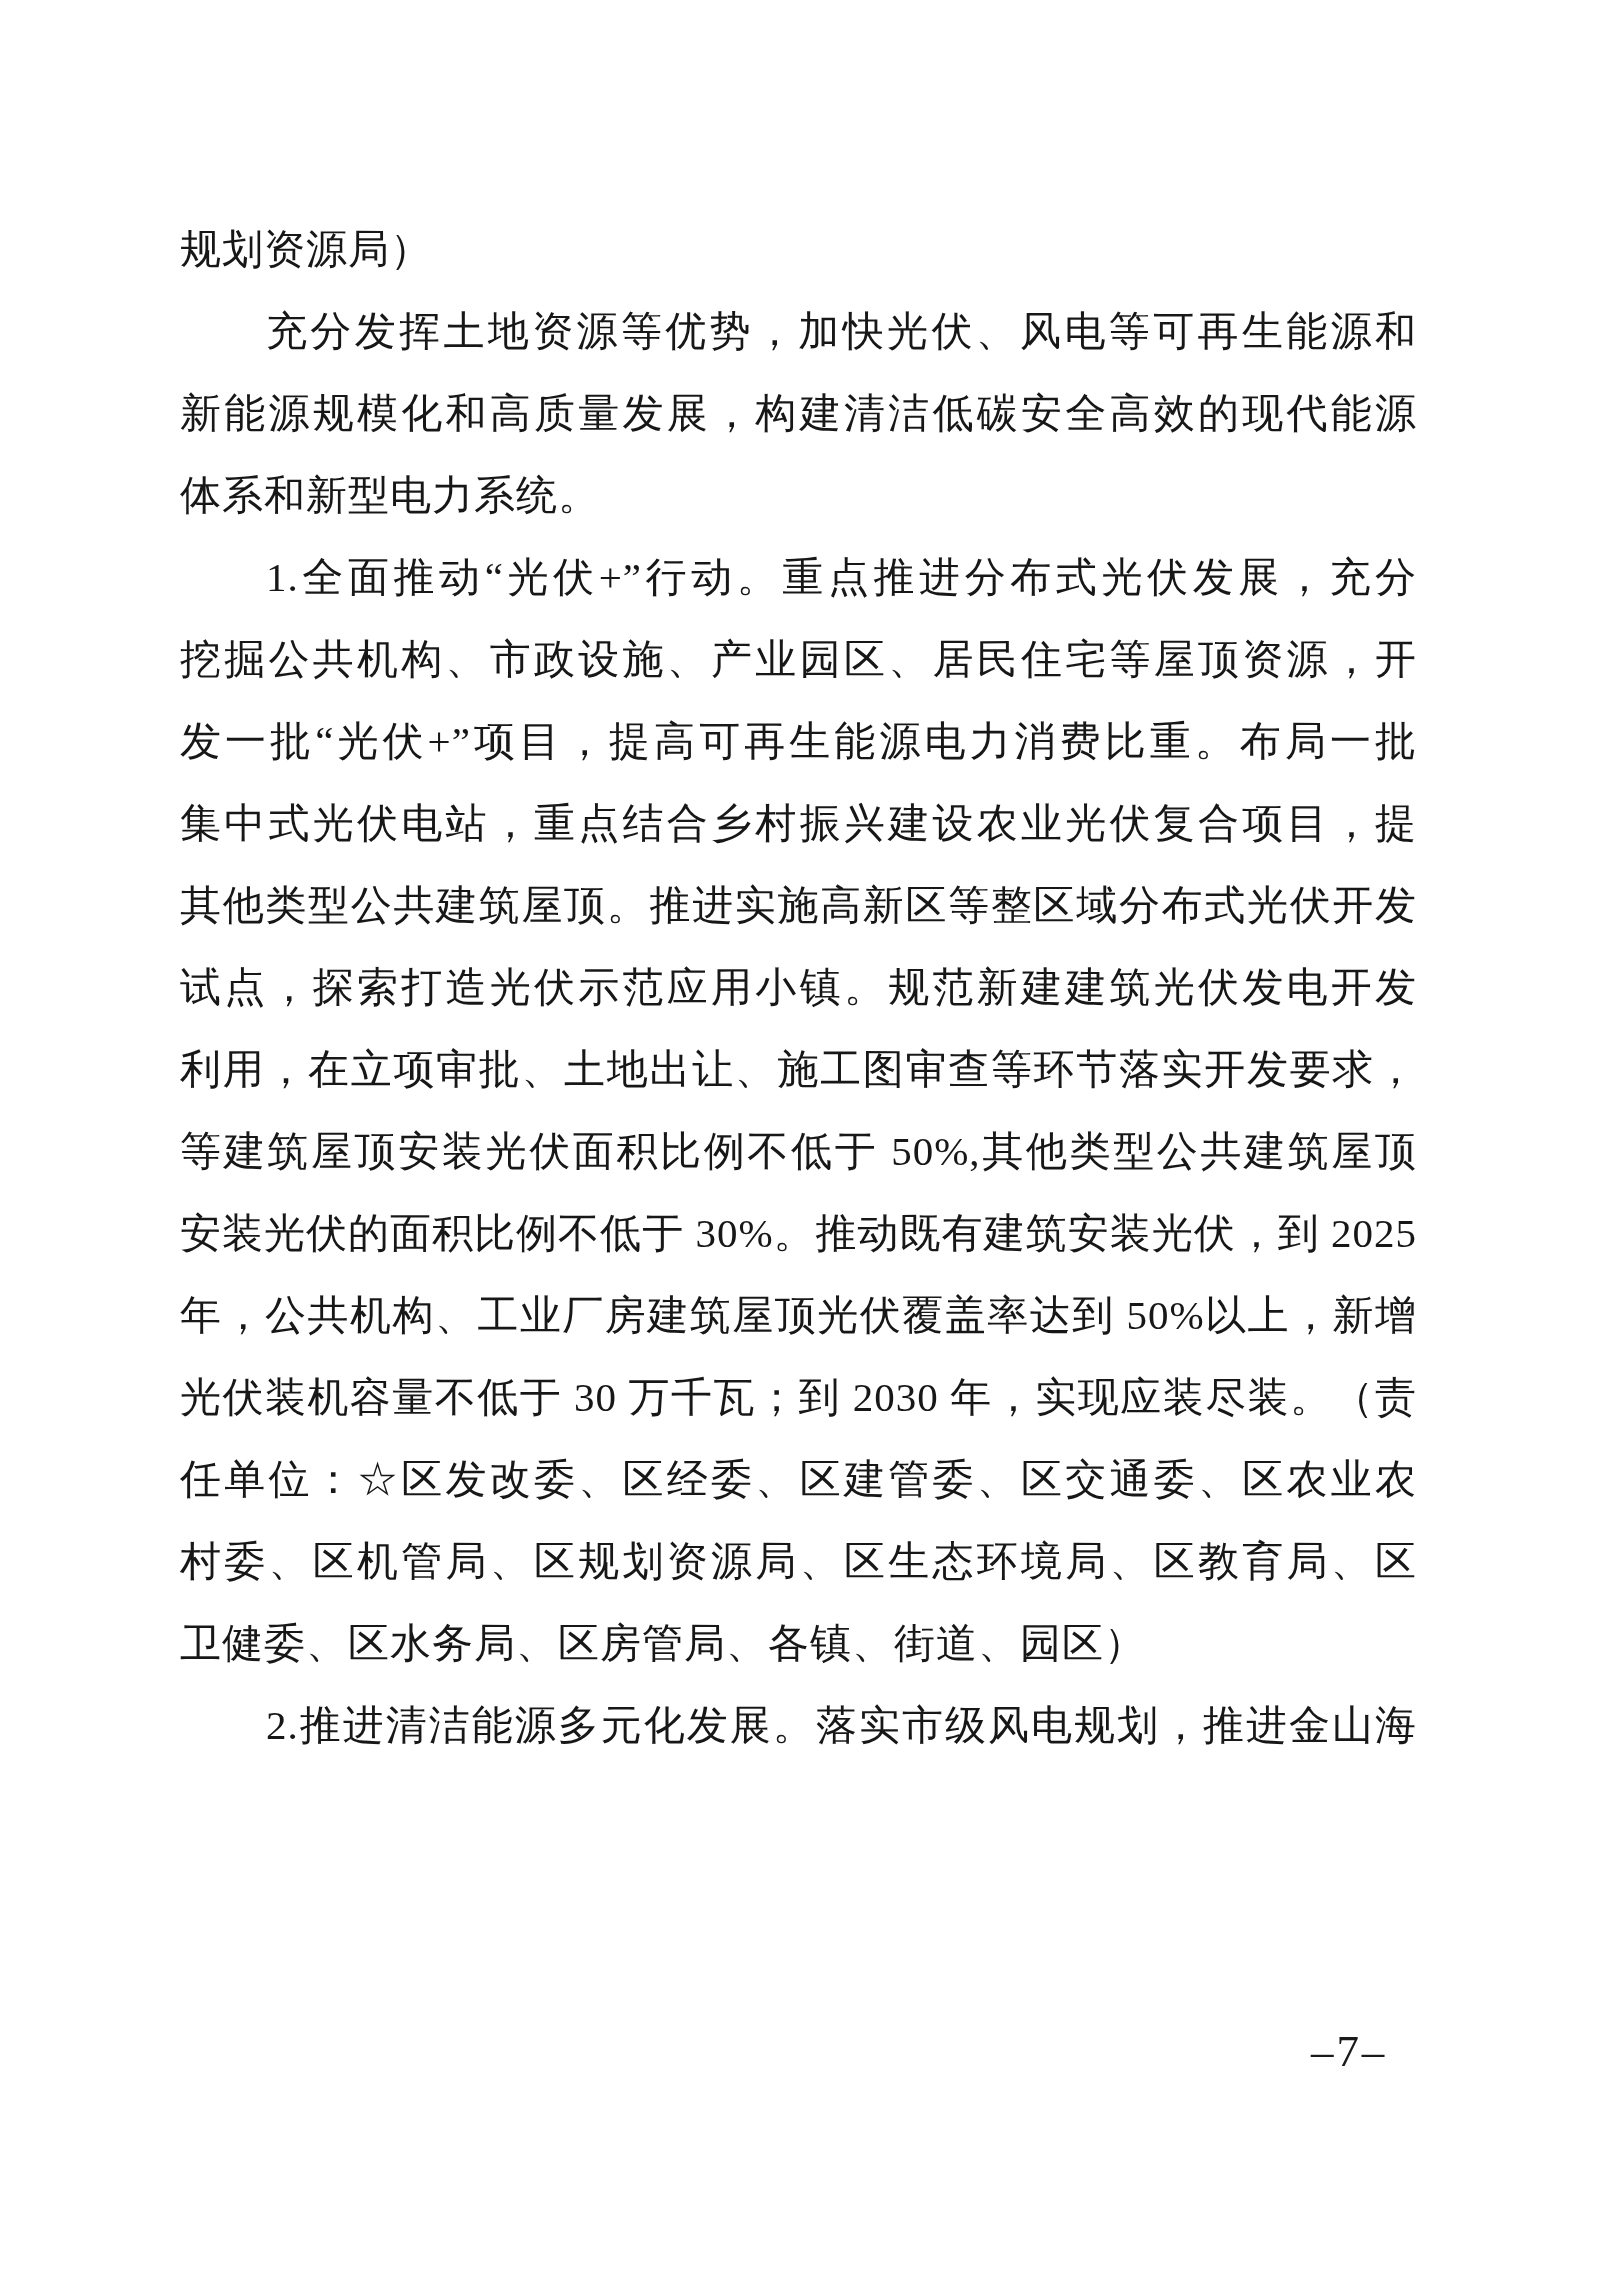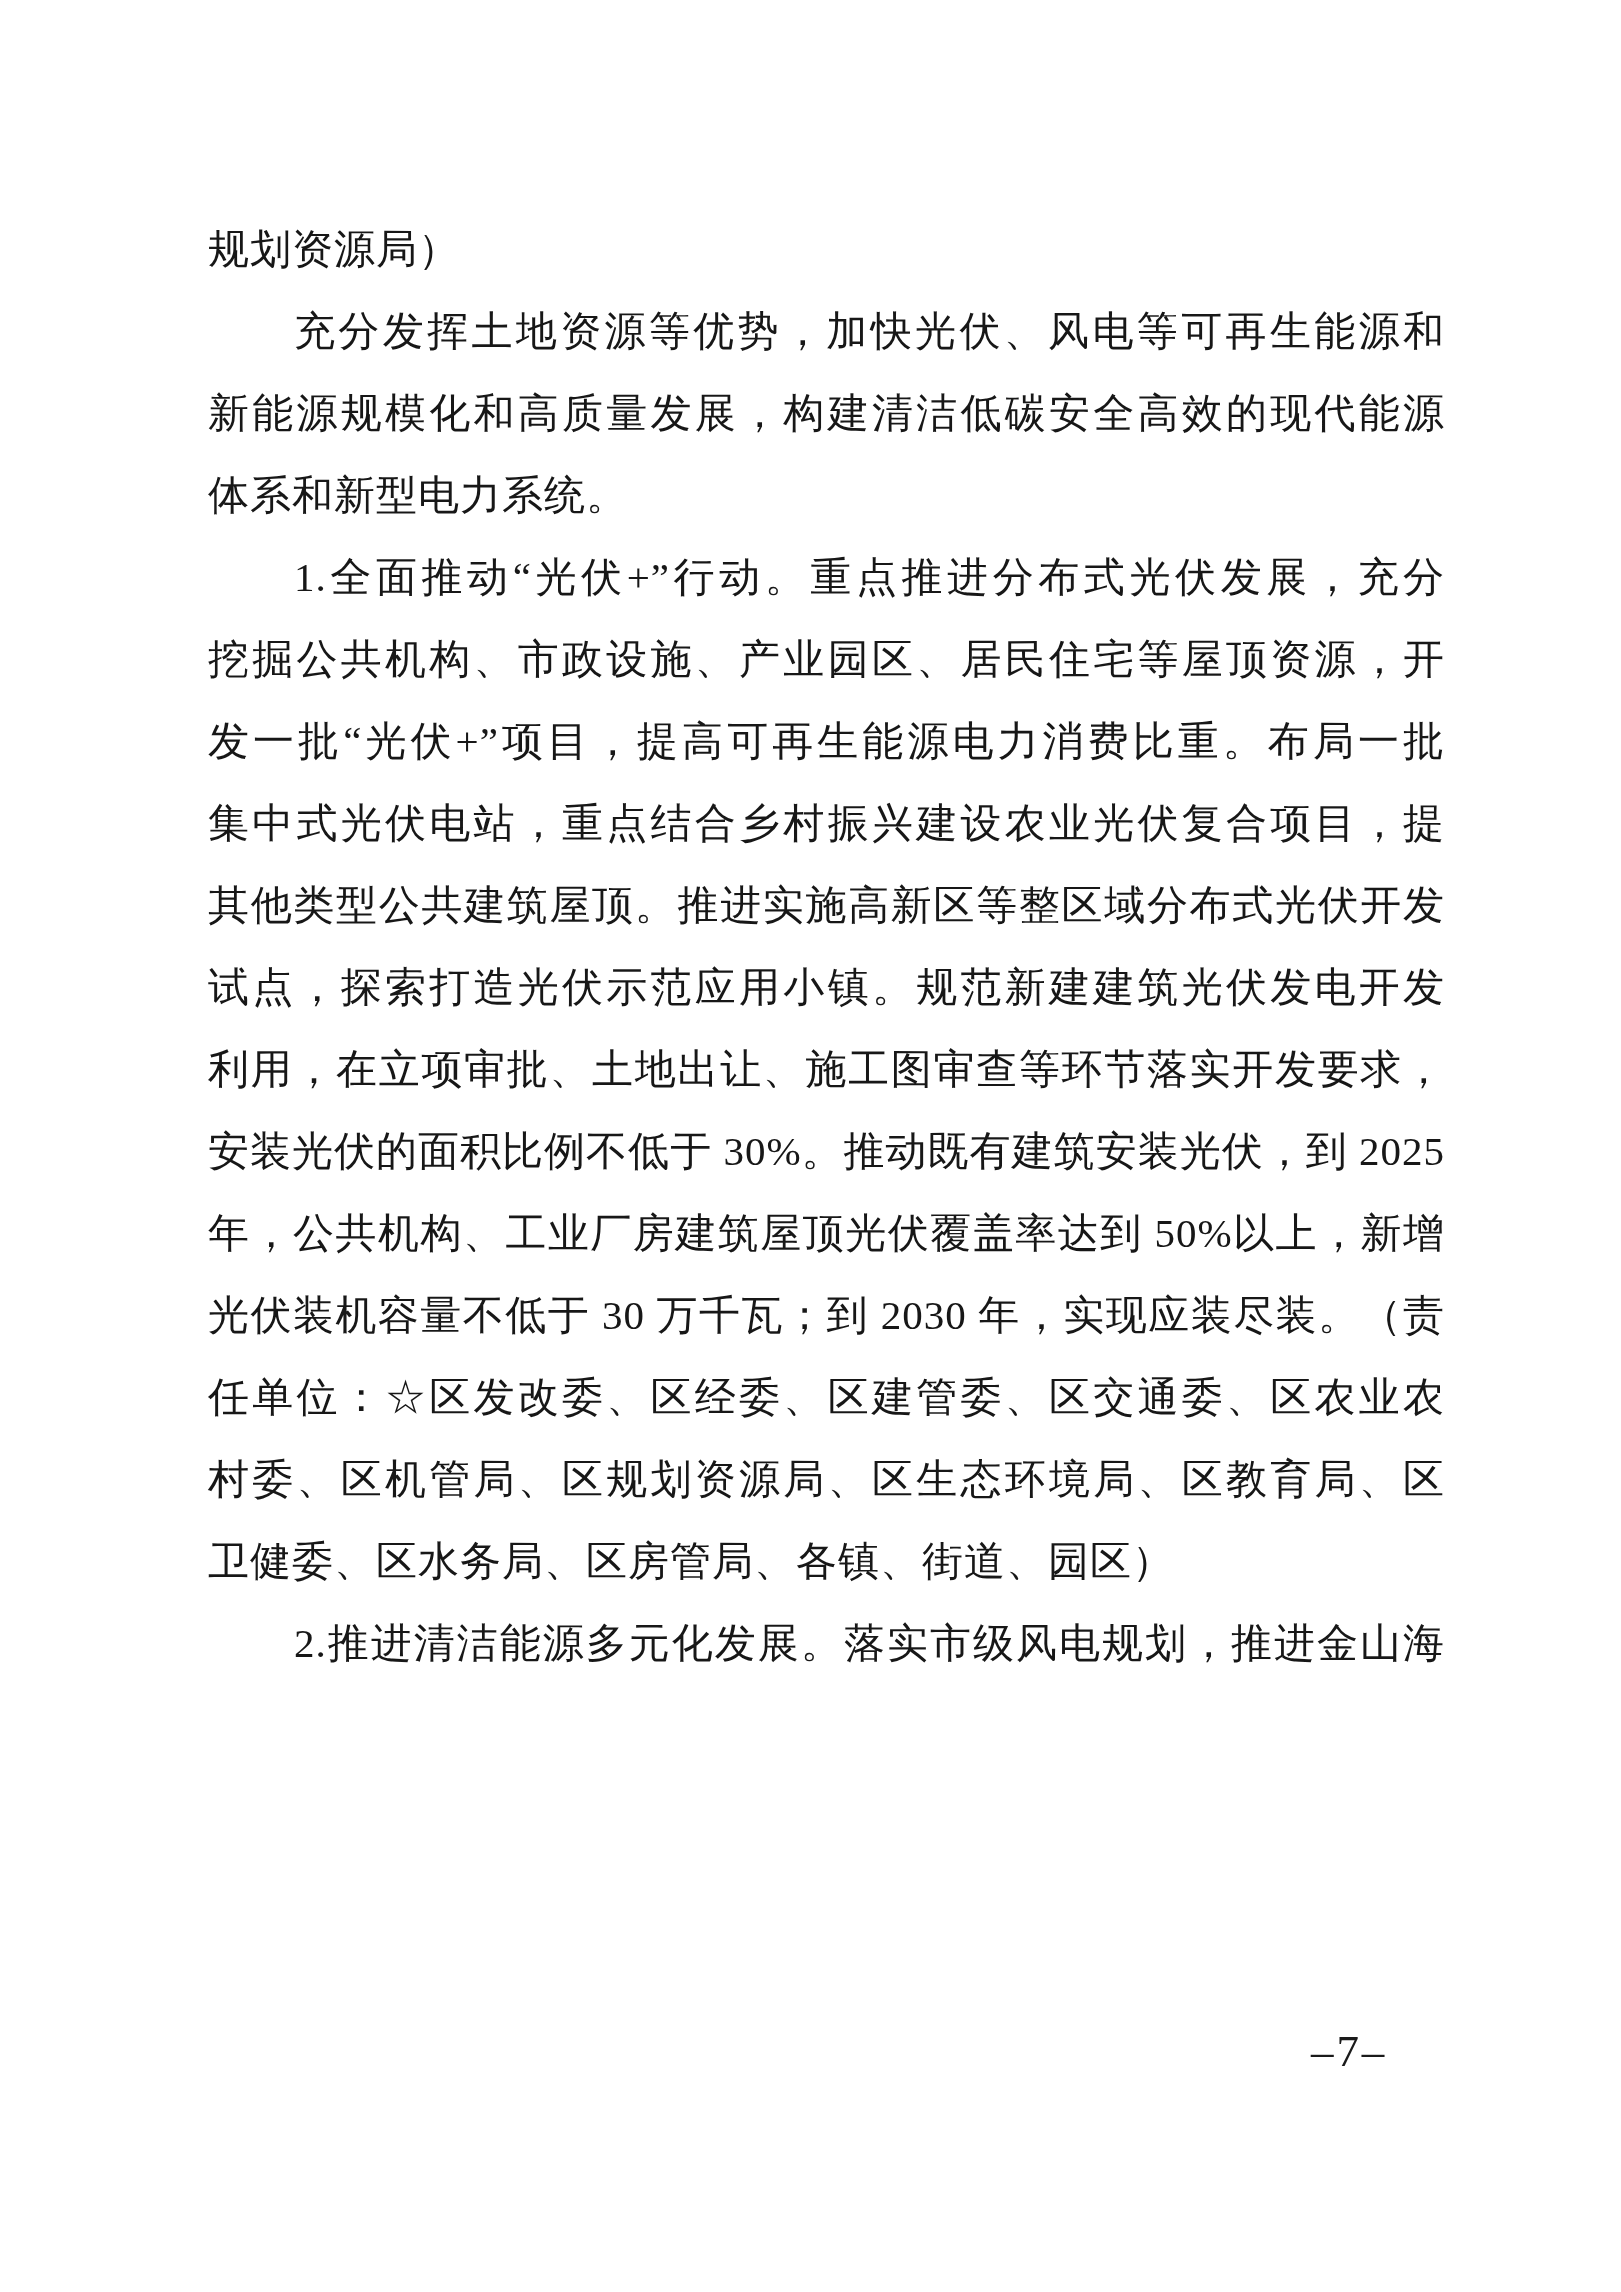--- a/index.html
+++ b/index.html
@@ -8,21 +8,21 @@
     width:1621px;
     height:2293px;
     margin:0 auto;
     background:#ffffff;
     color:#171717;
     font-family:"Liberation Serif","DejaVu Serif",serif;
     overflow:hidden;
   }
   .text-block {
     position:absolute;
-    left:208px;
+    left:180px;
     top:208px;
     width:1237px;
   }
   .ln {
     margin:0;
     font-size:41px;
     line-height:82px;
     height:82px;
     white-space:pre-wrap;
     text-align:left;
@@ -56,20 +56,21 @@
     <p class="ln indent j">充分发挥土地资源等优势，加快光伏、风电等可再生能源和</p>
     <p class="ln j">新能源规模化和高质量发展，构建清洁低碳安全高效的现代能源</p>
     <p class="ln">体系和新型电力系统。</p>
     <p class="ln indent j">1.全面推动“光伏+”行动。重点推进分布式光伏发展，充分</p>
     <p class="ln j">挖掘公共机构、市政设施、产业园区、居民住宅等屋顶资源，开</p>
     <p class="ln j">发一批“光伏+”项目，提高可再生能源电力消费比重。布局一批</p>
     <p class="ln j">集中式光伏电站，重点结合乡村振兴建设农业光伏复合项目，提</p>
     <p class="ln j">其他类型公共建筑屋顶。推进实施高新区等整区域分布式光伏开发</p>
     <p class="ln j">试点，探索打造光伏示范应用小镇。规范新建建筑光伏发电开发</p>
     <p class="ln j">利用，在立项审批、土地出让、施工图审查等环节落实开发要求，</p>
+    <p class="ln j">等建筑屋顶安装光伏面积比例不低于 50%,其他类型公共建筑屋顶</p>
     <p class="ln j">安装光伏的面积比例不低于 30%。推动既有建筑安装光伏，到 2025</p>
     <p class="ln j">年，公共机构、工业厂房建筑屋顶光伏覆盖率达到 50%以上，新增</p>
     <p class="ln j">光伏装机容量不低于 30 万千瓦；到 2030 年，实现应装尽装。（责</p>
     <p class="ln j">任单位：☆区发改委、区经委、区建管委、区交通委、区农业农</p>
     <p class="ln j">村委、区机管局、区规划资源局、区生态环境局、区教育局、区</p>
     <p class="ln">卫健委、区水务局、区房管局、各镇、街道、园区）</p>
     <p class="ln indent j">2.推进清洁能源多元化发展。落实市级风电规划，推进金山海</p>
   </main>
 
   <div class="page-number">–7–</div>

